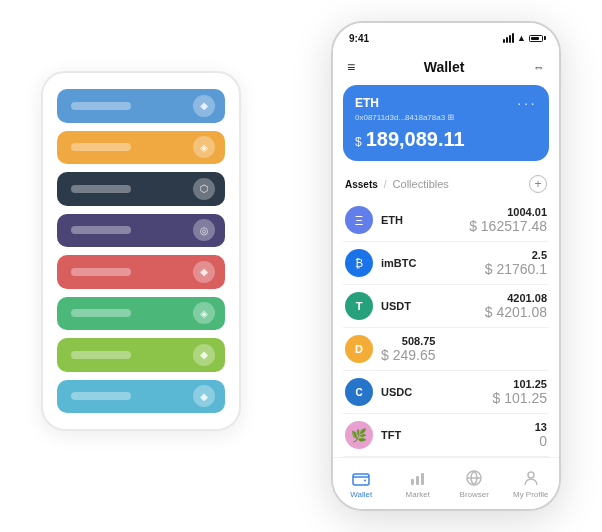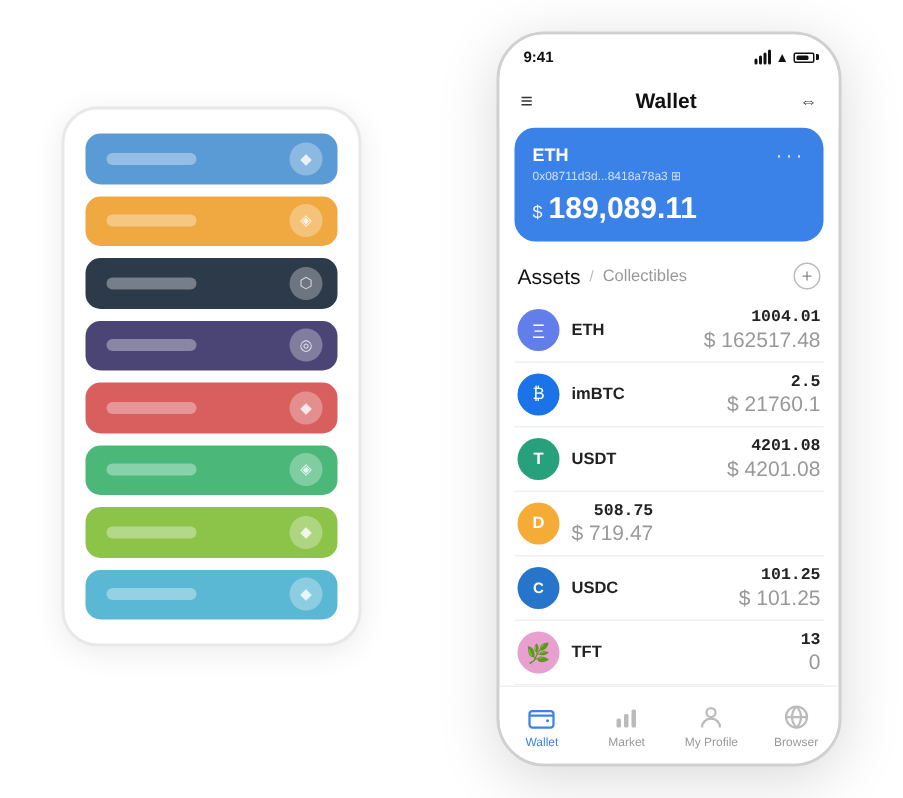--- a/index.html
+++ b/index.html
@@ -269,22 +269,22 @@
       flex-shrink: 0;
     }
 
     .assets-tabs {
       display: flex;
       align-items: center;
       gap: 6px;
     }
 
     .assets-tab-active {
-      font-size: 14px;
-      font-weight: 400;
+      font-size: 10px;
+      font-weight: 700;
       color: #111;
     }
 
     .assets-tab-divider {
       font-size: 10px;
       color: #bbb;
     }
 
     .assets-tab-inactive {
       font-size: 11px;
@@ -339,21 +339,20 @@
     }
 
     .asset-amounts {
       text-align: right;
     }
 
     .asset-amount-main {
       font-size: 11px;
       font-weight: 600;
       color: #222;
-      font-family: Liberation Mono, monospace;
     }
 
     .asset-amount-usd {
       font-size: 14px;
       color: #999;
     }
 
     
     .bottom-nav {
       height: 52px;
@@ -495,21 +494,21 @@
           <div class="asset-amounts">
             <div class="asset-amount-main">4201.08</div>
             <div class="asset-amount-usd">$ 4201.08</div>
           </div>
         </div>
 
         <div class="asset-item">
           <div class="asset-icon" style="background:#f5ac37; color:#fff; font-size:11px; font-weight:700;">D</div>
           <div class="asset-amounts">
             <div class="asset-amount-main">508.75</div>
-            <div class="asset-amount-usd">$ 719.47</div>
+            <div class="asset-amount-usd">$ 249.65</div>
           </div>
         </div>
 
         <div class="asset-item">
           <div class="asset-icon" style="background:#2775ca; color:#fff; font-size:10px; font-weight:700;">C</div>
           <span class="asset-name">USDC</span>
           <div class="asset-amounts">
             <div class="asset-amount-main">101.25</div>
             <div class="asset-amount-usd">$ 101.25</div>
           </div>
@@ -546,34 +545,34 @@
               <rect x="7" y="7" width="3" height="9" rx="1" fill="#bbb"></rect>
               <rect x="12" y="4" width="3" height="12" rx="1" fill="#bbb"></rect>
             </svg>
           </div>
           <span class="nav-item-label">Market</span>
         </div>
 
         <div class="nav-item">
           <div class="nav-item-icon">
             <svg width="18" height="18" viewBox="0 0 18 18" fill="none">
+              <circle cx="9" cy="9" r="7" stroke="#bbb" stroke-width="1.5" fill="none"></circle>
+              <path d="M2 9h14M9 2c-2 2-3 4-3 7s1 5 3 7M9 2c2 2 3 4 3 7s-1 5-3 7" stroke="#bbb" stroke-width="1.5" fill="none"></path>
+            </svg>
+          </div>
+          <span class="nav-item-label">Browser</span>
+        </div>
+
+        <div class="nav-item">
+          <div class="nav-item-icon">
+            <svg width="18" height="18" viewBox="0 0 18 18" fill="none">
               <circle cx="9" cy="6" r="3" stroke="#bbb" stroke-width="1.5" fill="none"></circle>
               <path d="M3 16c0-3.3 2.7-6 6-6s6 2.7 6 6" stroke="#bbb" stroke-width="1.5" fill="none"></path>
             </svg>
           </div>
           <span class="nav-item-label">My Profile</span>
         </div>
 
-        <div class="nav-item">
-          <div class="nav-item-icon">
-            <svg width="18" height="18" viewBox="0 0 18 18" fill="none">
-              <circle cx="9" cy="9" r="7" stroke="#bbb" stroke-width="1.5" fill="none"></circle>
-              <path d="M2 9h14M9 2c-2 2-3 4-3 7s1 5 3 7M9 2c2 2 3 4 3 7s-1 5-3 7" stroke="#bbb" stroke-width="1.5" fill="none"></path>
-            </svg>
-          </div>
-          <span class="nav-item-label">Browser</span>
-        </div>
-
       </div>
 
     </div>
   </div>
 </div>
 
 </body></html>

